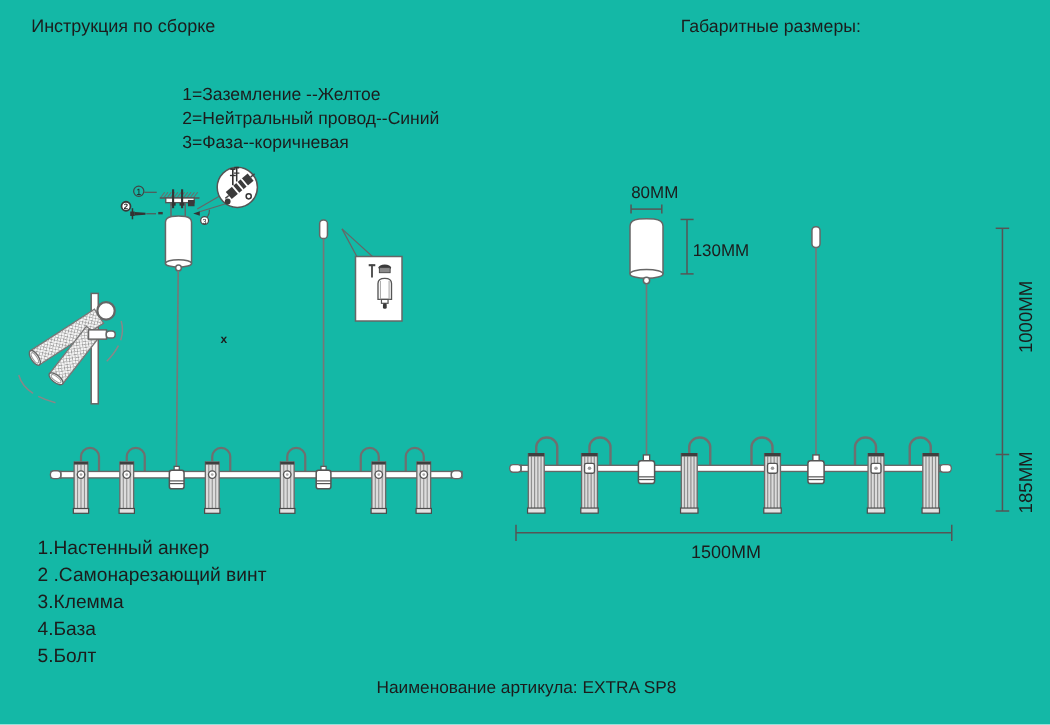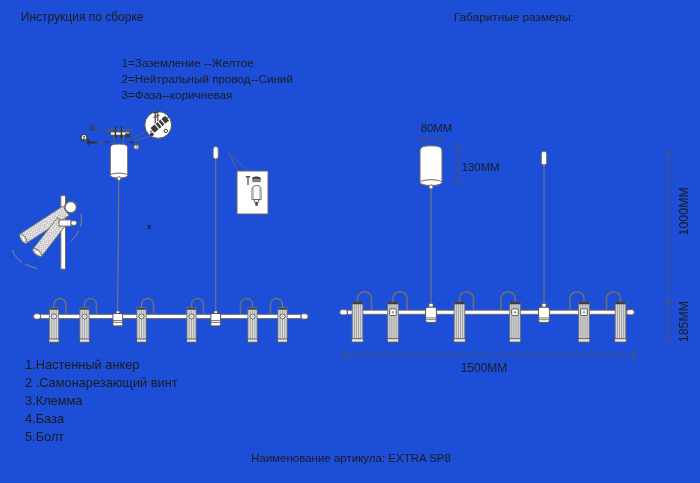--- a/index.html
+++ b/index.html
@@ -1,16 +1,16 @@
 <!DOCTYPE html>
 <html><head>
 <meta charset="utf-8">
 <style>
 html,body{margin:0;padding:0;background:#ffffff;}
-#page{position:relative;width:700px;height:483px;background:#1d4ed8;overflow:hidden;}
+#page{position:relative;width:700px;height:483px;background:#14b8a6;overflow:hidden;}
 svg{position:absolute;left:0;top:0;display:block;}
 text{font-family:"Liberation Sans",sans-serif;fill:#1c1c1c;}
 </style>
 </head>
 <body>
 <div id="page">
 <svg width="700" height="483" viewBox="0 0 700 483">
 <defs>
 <pattern id="hx" width="2.8" height="2.8" patternUnits="userSpaceOnUse">
   <rect width="2.8" height="2.8" fill="#f4f4f4"></rect>

